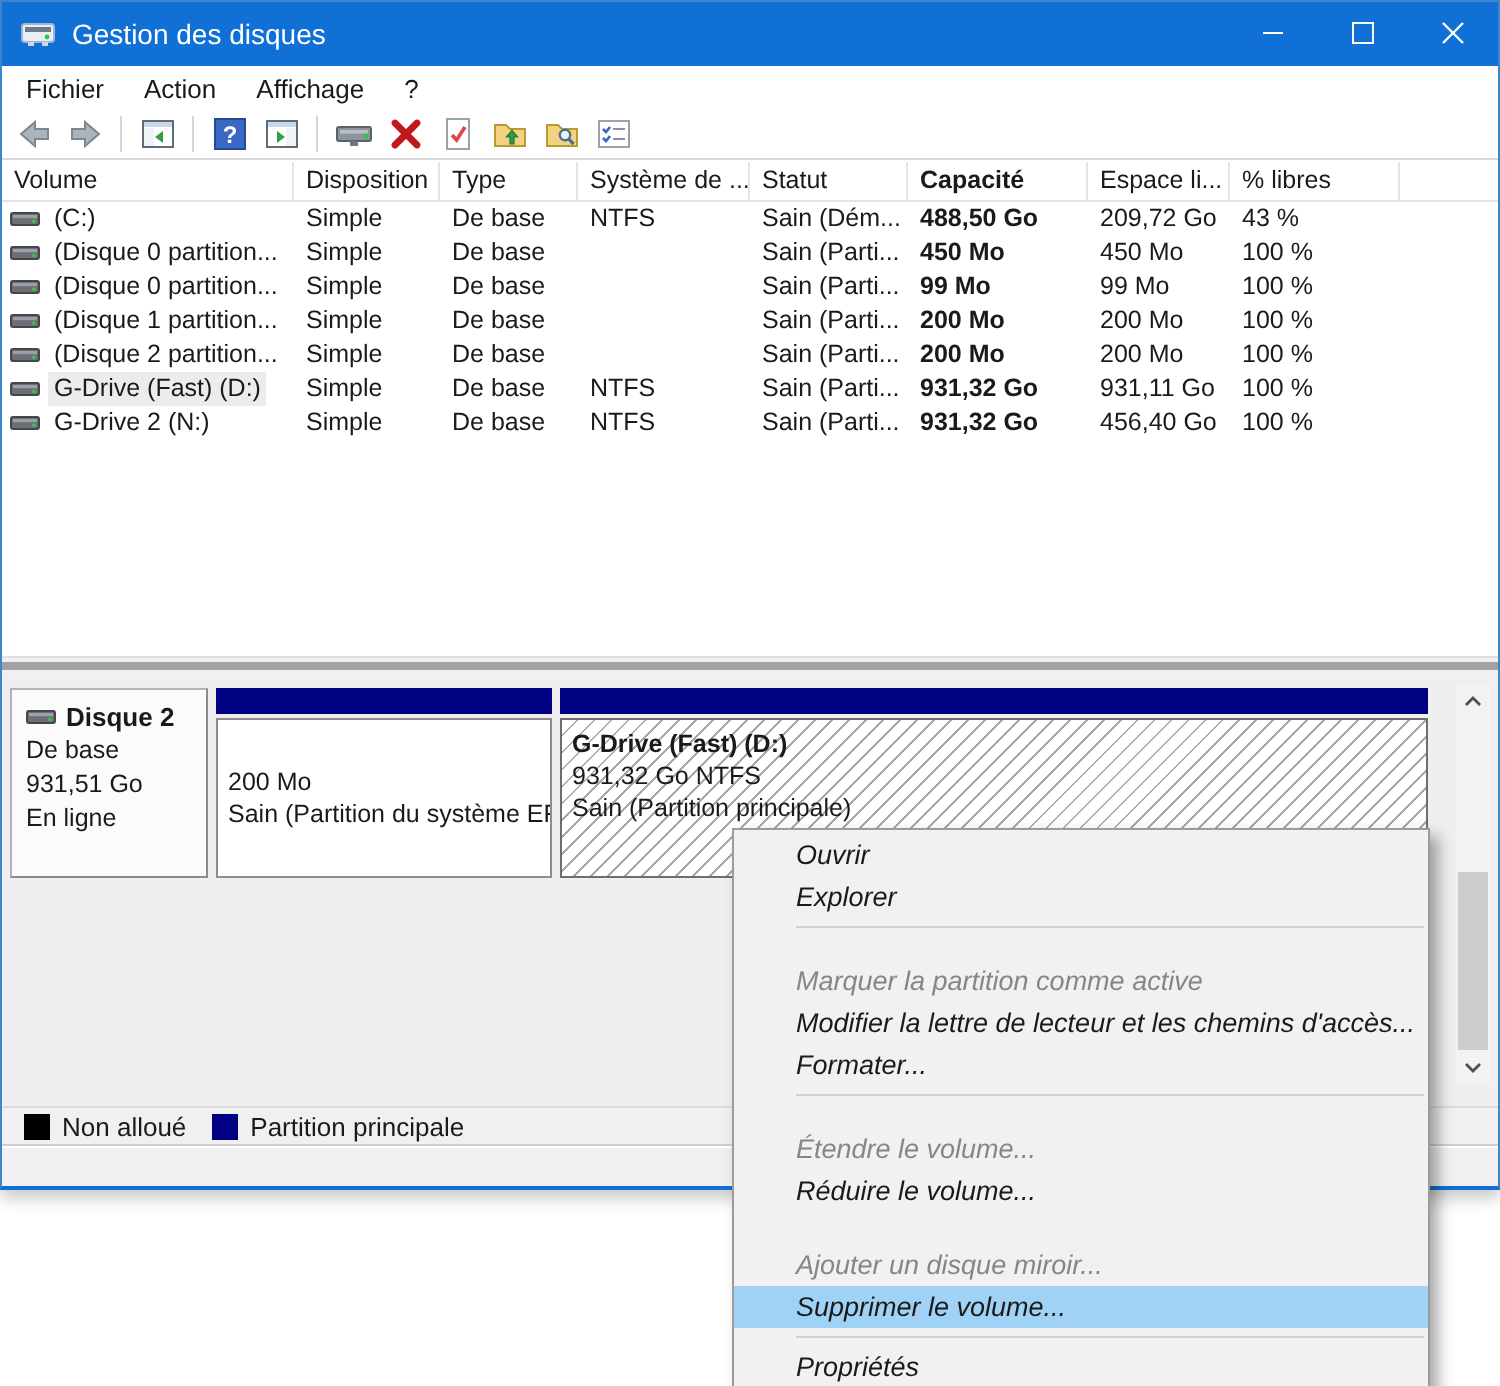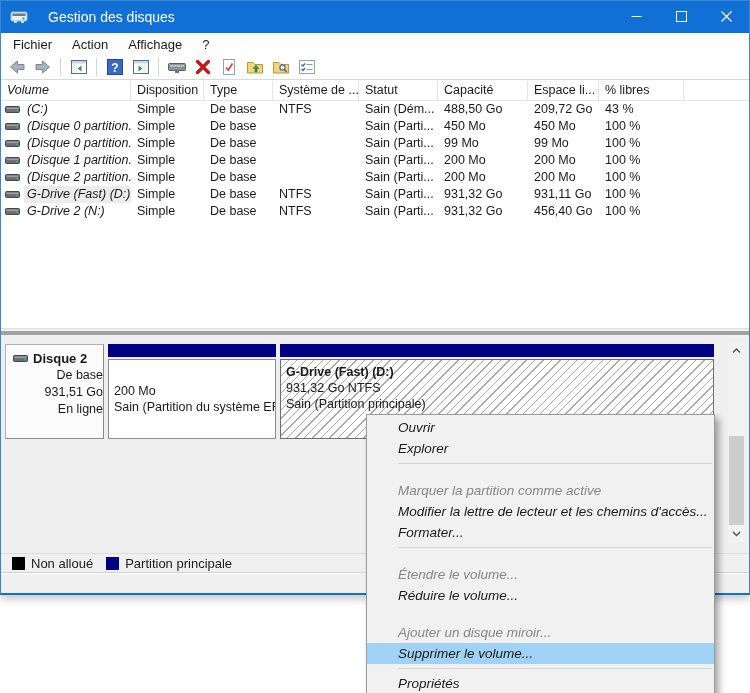--- a/index.html
+++ b/index.html
@@ -25,21 +25,21 @@
     border: 1px solid #3c86d0;
     border-bottom: 2px solid var(--titlebar);
     box-shadow: 0 4px 8px rgba(0,0,0,.22);
   }
 
   
   .titlebar {
     position: absolute; left: 0; top: 0; right: 0; height: 32px;
     background: var(--titlebar);
     display: flex; align-items: center;
-    padding-left: 9px; gap: 20px;
+    padding-left: 9px; gap: 8px;
     color: #fff; font-size: 14px;
   }
   .title-icon { display: flex; align-items: center; }
   .controls { margin-left: auto; display: flex; height: 32px; }
   .ctrl { width: 45px; height: 32px; display: flex; align-items: center; justify-content: center; }
 
   
   .menubar {
     position: absolute; left: 0; top: 32px; right: 0; height: 22px;
     background: #fff; display: flex; align-items: center; padding-left: 2px;
@@ -58,45 +58,45 @@
 
   
   .listpane { position: absolute; left: 0; top: 80px; right: 0; height: 247px; background: #fff; overflow: hidden; }
   .t-header { display: flex; height: 20px; border-bottom: 1px solid #e4e4e4; font-size: 12.5px; }
   .h-cell {
     padding: 2px 0 0 6px; border-right: 1px solid #e4e4e4;
     white-space: nowrap; overflow: hidden;
   }
   .t-row { display: flex; height: 17px; font-size: 12.5px; align-items: center; }
   .t-cell { padding-left: 6px; white-space: nowrap; overflow: hidden; height: 17px; line-height: 17px; }
-  .h-cell:nth-child(1), .t-cell:nth-child(1) { width: 130px; font-style: italic; }
+  .h-cell:nth-child(1), .t-cell:nth-child(1) { width: 146px; }
   .h-cell:nth-child(2), .t-cell:nth-child(2) { width: 73px; }
   .h-cell:nth-child(3), .t-cell:nth-child(3) { width: 69px; }
   .h-cell:nth-child(4), .t-cell:nth-child(4) { width: 86px; }
   .h-cell:nth-child(5), .t-cell:nth-child(5) { width: 79px; }
-  .h-cell:nth-child(6), .t-cell:nth-child(6) { width: 90px; }
+  .h-cell:nth-child(6), .t-cell:nth-child(6) { width: 90px; font-weight: bold; }
   .h-cell:nth-child(7), .t-cell:nth-child(7) { width: 71px; }
   .h-cell:nth-child(8), .t-cell:nth-child(8) { width: 85px; }
   .h-cell:nth-child(9), .t-cell:nth-child(9) { flex: 1; border-right: none; }
   .t-cell:nth-child(1) { display: flex; align-items: center; gap: 4px; padding-left: 4px; }
   .vol-label { padding: 0 3px; }
   .t-row.selected .vol-label { background: #ececec; }
   .drive-icon { display: flex; align-items: center; flex: none; }
 
   
   .splitter { position: absolute; left: 0; top: 327px; right: 0; height: 9px; background: #f0f0f0; border-top: 1px solid #e0e0e0; }
   .splitter::after { content: ""; display: block; height: 4px; margin-top: 2px; background: #a2a2a2; }
 
   
   .diskpane { position: absolute; left: 0; top: 336px; right: 0; height: 216px; background: #efefef; }
   .disk-card {
     position: absolute; left: 4px; top: 7px; width: 99px; height: 95px;
     background: #fbfbfb; border: 1px solid #b3b3b3;
     border-right-color: #8a8a8a; border-bottom-color: #8a8a8a;
-    padding: 5px 0 0 7px; font-size: 12.5px; line-height: 17px; text-align: right;
+    padding: 5px 0 0 7px; font-size: 12.5px; line-height: 17px;
   }
   .disk-card-title { display: flex; align-items: center; gap: 5px; font-weight: bold; font-size: 13px; }
   .partition { position: absolute; top: 7px; height: 95px; }
   .p-efi  { left: 107px; width: 168px; }
   .p-main { left: 279px; width: 434px; }
   .p-bar { height: 13px; background: var(--partition-primary); }
   .p-body {
     position: absolute; top: 15px; left: 0; right: 0; bottom: 0;
     background: #fff; border: 1px solid #8c8c8c;
     padding: 3px 5px; font-size: 12.5px; line-height: 16px;

